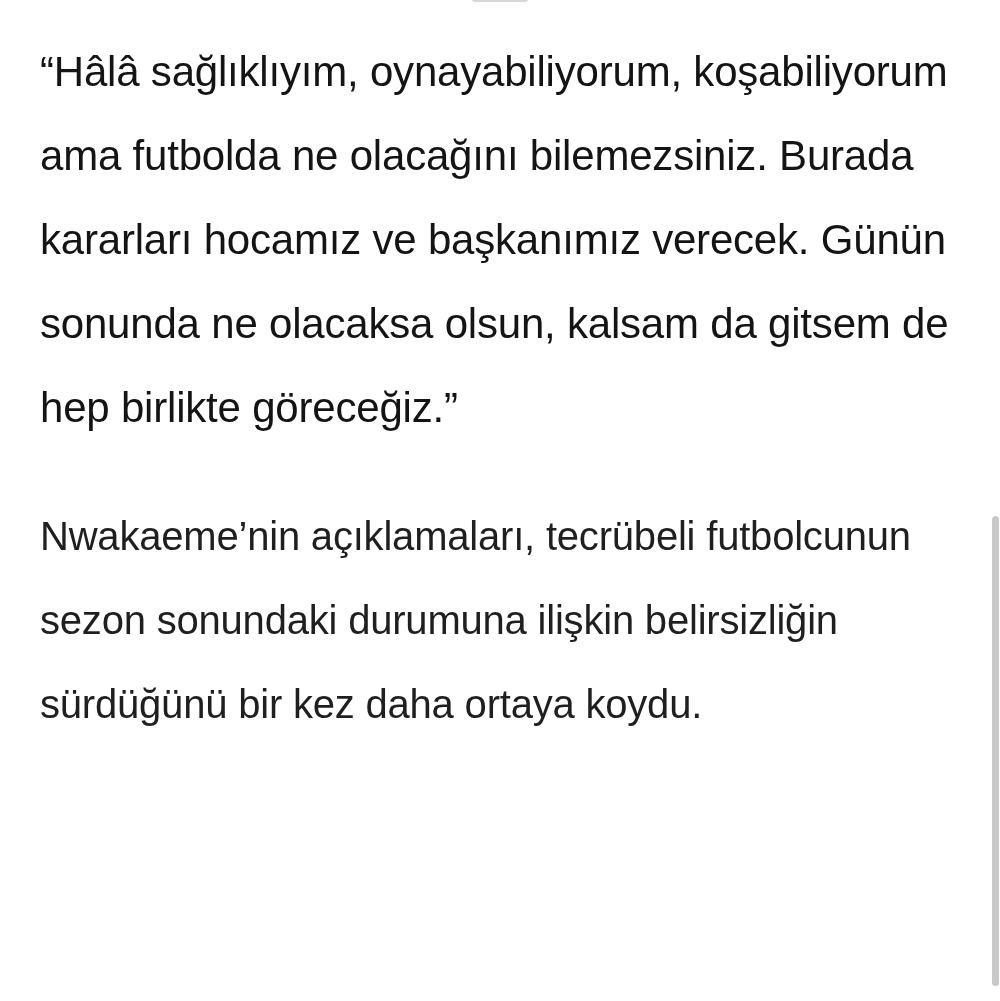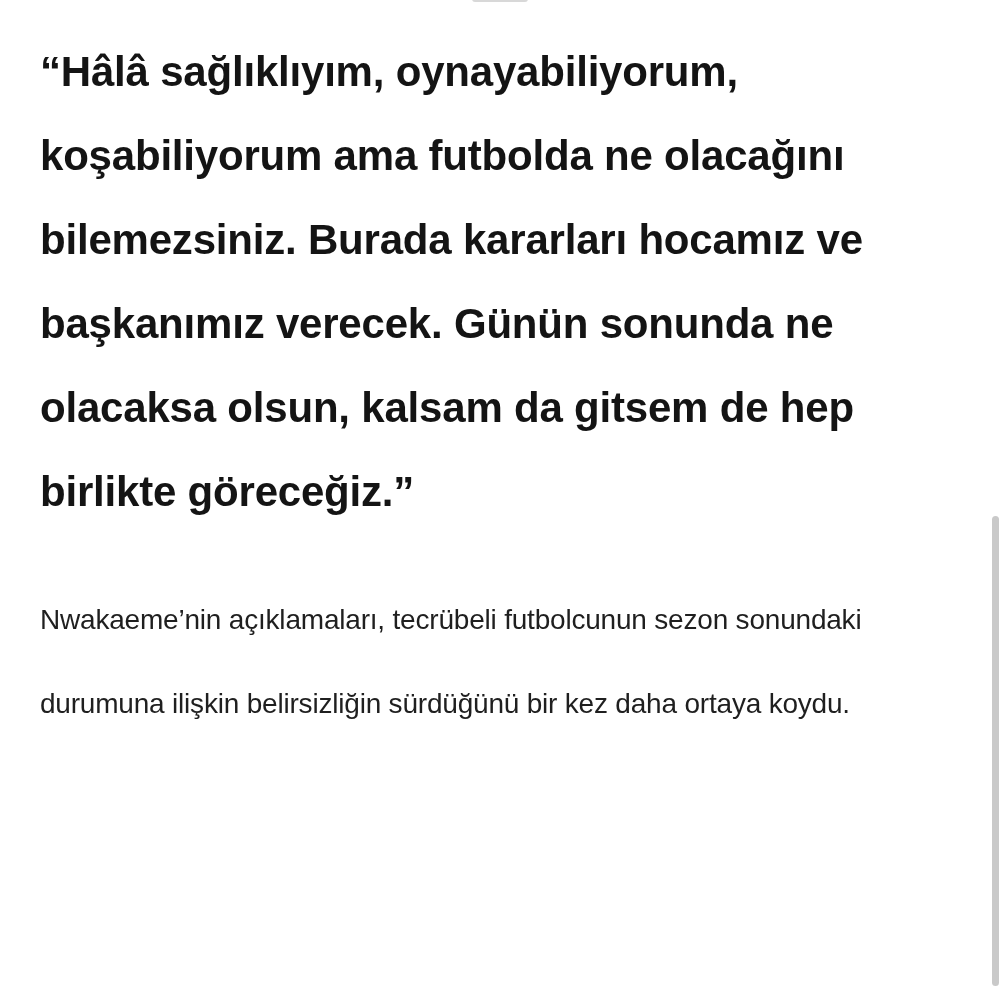--- a/index.html
+++ b/index.html
@@ -41,32 +41,32 @@
     margin: 0 auto;
     width: 56px;
     height: 16px;
     background: #d8d8d8;
     border-radius: 3px;
   }
 
   .quote-paragraph {
     margin: 0;
     padding-top: 30px;
-    font-weight: bold;
+    font-weight: normal;
     font-size: 42px;
     line-height: 84px;
     letter-spacing: -0.2px;
     color: #141414;
   }
 
   .body-paragraph {
     margin: 0;
     padding-top: 44px;
     font-weight: normal;
-    font-size: 28px;
+    font-size: 40px;
     line-height: 84px;
     letter-spacing: -0.2px;
     color: #1f1f1f;
   }
 
   
   .scrollbar-track {
     position: absolute;
     top: 0;
     right: 0;

